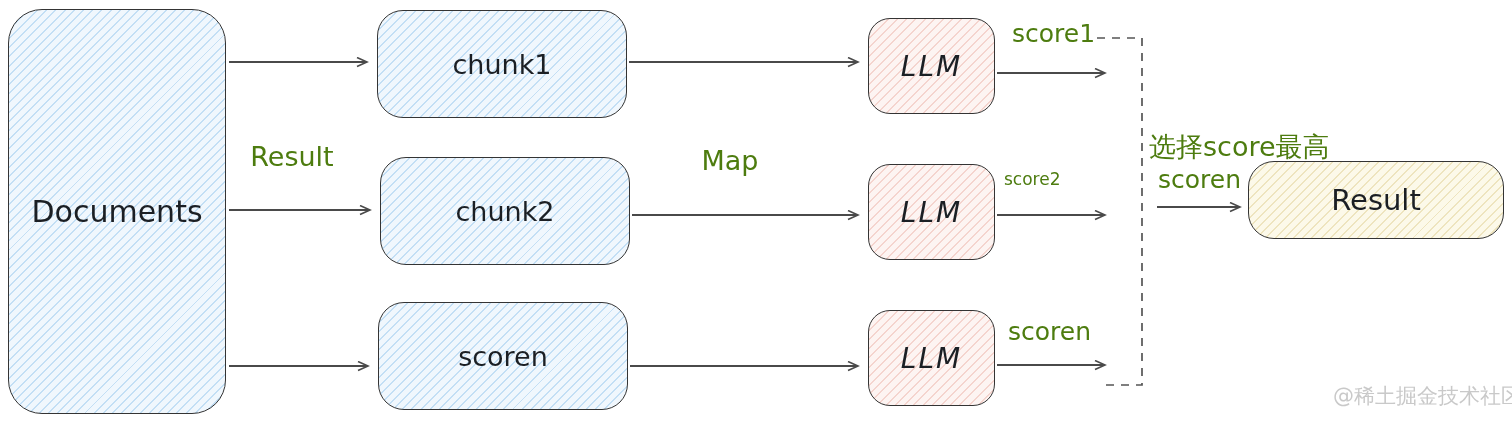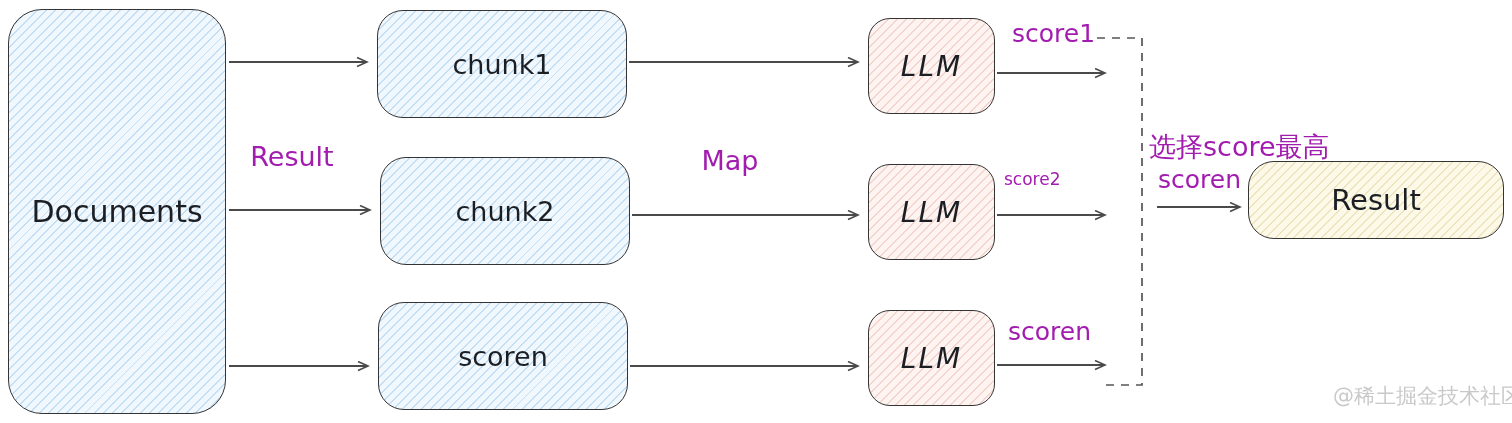--- a/index.html
+++ b/index.html
@@ -61,21 +61,21 @@
   .node-llm3 { left: 868px; top: 310px; }
   .node-result {
     left: 1248px; top: 161px; width: 256px; height: 78px;
     border-radius: 26px;
     font-size: 29px;
   }
   .float-label {
     position: absolute;
     white-space: nowrap;
     font-size: 26px;
-    color: #a21caf;
+    color: #4d7c0f;
   }
   .label-split { left: 246px; top: 141px; width: 92px; text-align: center; font-size: 27px; }
   .label-map   { left: 684px; top: 145px; width: 92px; text-align: center; font-size: 27px; }
   .label-score1 { left: 1012px; top: 19px;  font-size: 25px; }
   .label-score2 { left: 1004px; top: 169px; font-size: 17px; }
   .label-scoren { left: 1008px; top: 317px; font-size: 25px; }
   .label-rerank-note { left: 1149px; top: 129px; font-size: 27px; }
   .label-rerank { left: 1158px; top: 165px; font-size: 25px; }
   .watermark {
     position: absolute;

